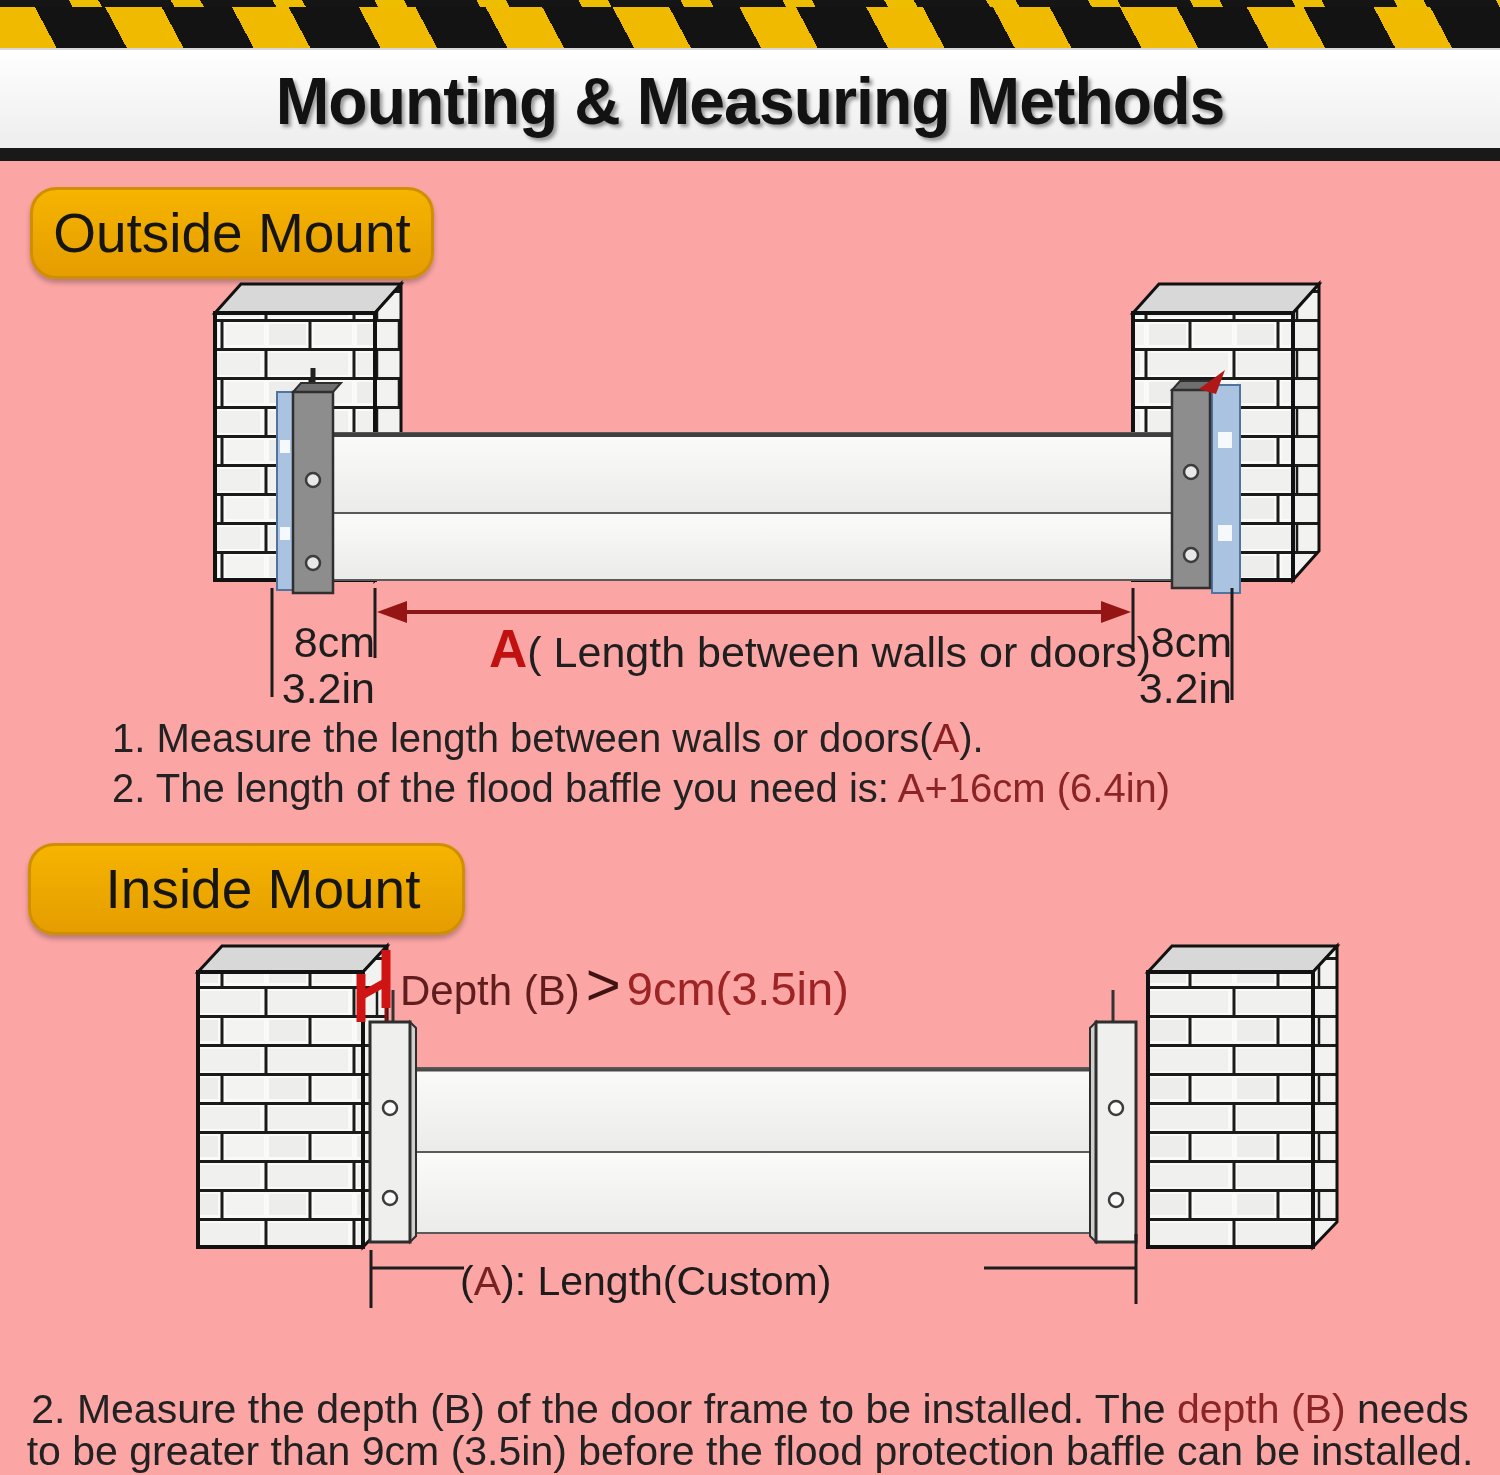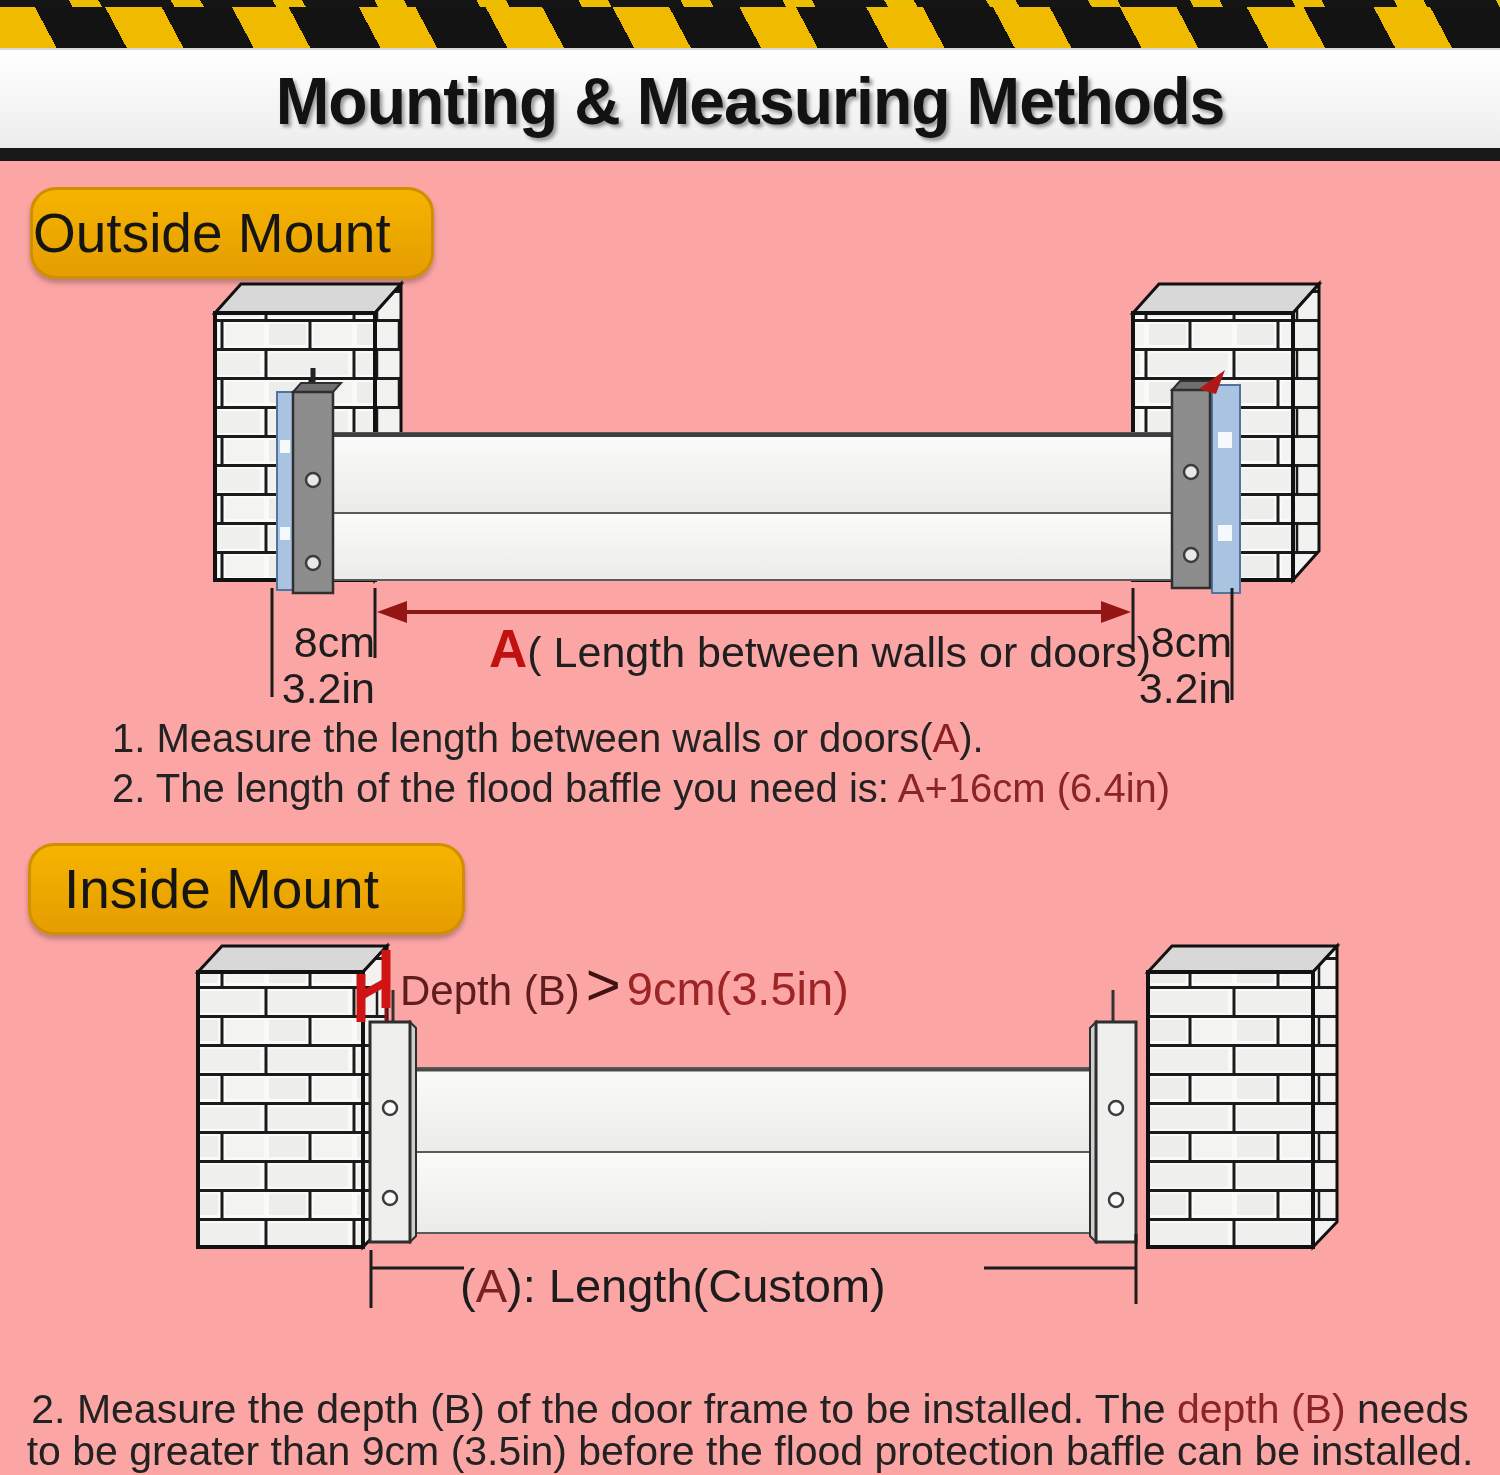--- a/index.html
+++ b/index.html
@@ -17,21 +17,21 @@
     background:linear-gradient(#ffffff,#ededed);}
   .page-title{left:0;top:58px;width:1500px;height:86px;line-height:86px;text-align:center;
     font-size:67px;font-weight:bold;color:#121212;letter-spacing:-1px;
     transform:scaleX(.96);text-shadow:3px 3px 4px rgba(0,0,0,.38);}
   .title-rule{left:0;top:148px;width:1500px;height:13px;background:#191919;}
 
   
   .badge{width:398px;height:86px;border-radius:26px;
     background:linear-gradient(#f6b400,#e59d00);border:3px solid #d08f00;
     box-shadow:0 4px 5px rgba(0,0,0,.25);
-    display:flex;align-items:center;justify-content:flex-start;
+    display:flex;align-items:center;justify-content:center;
     font-size:55px;color:#151515;}
   .badge-outside{left:30px;top:187px;}
   .badge-inside{left:28px;top:843px;padding-left:33px;}
 
   
   .dim{font-size:43px;color:#1d1d1d;text-align:right;margin-top:22px;}
   .span-label{display:flex;align-items:baseline;}
   .span-label .big-a{font-size:53px;font-weight:bold;color:#c01010;}
   .span-label .rest{font-size:43px;color:#1f1f1f;}
 
@@ -39,21 +39,21 @@
   .steps .row1{position:absolute;left:0;top:0;white-space:nowrap;}
   .steps .row2{position:absolute;left:0;top:50px;white-space:nowrap;}
   .red-dim{color:#8b2424;}
   .red-a{color:#8b2020;}
 
   .depth-label{display:flex;align-items:baseline;white-space:nowrap;}
   .depth-pre{font-size:42px;color:#5f1d1d;}
   .depth-gt{font-size:60px;color:#401212;font-weight:300;padding:0 6px;}
   .depth-val{font-size:47px;color:#9c2424;}
 
-  .length-label{font-size:47px;color:#1c1c1c;white-space:nowrap;}
+  .length-label{font-size:41px;color:#1c1c1c;white-space:nowrap;}
   .length-label .mid-a{color:#7a2222;}
 
   .bsteps{font-size:41px;color:#222;white-space:nowrap;}
   .centered{left:0;width:1500px;text-align:center;}
 </style>
 </head>
 <body>
 
 <div class="page">
 

